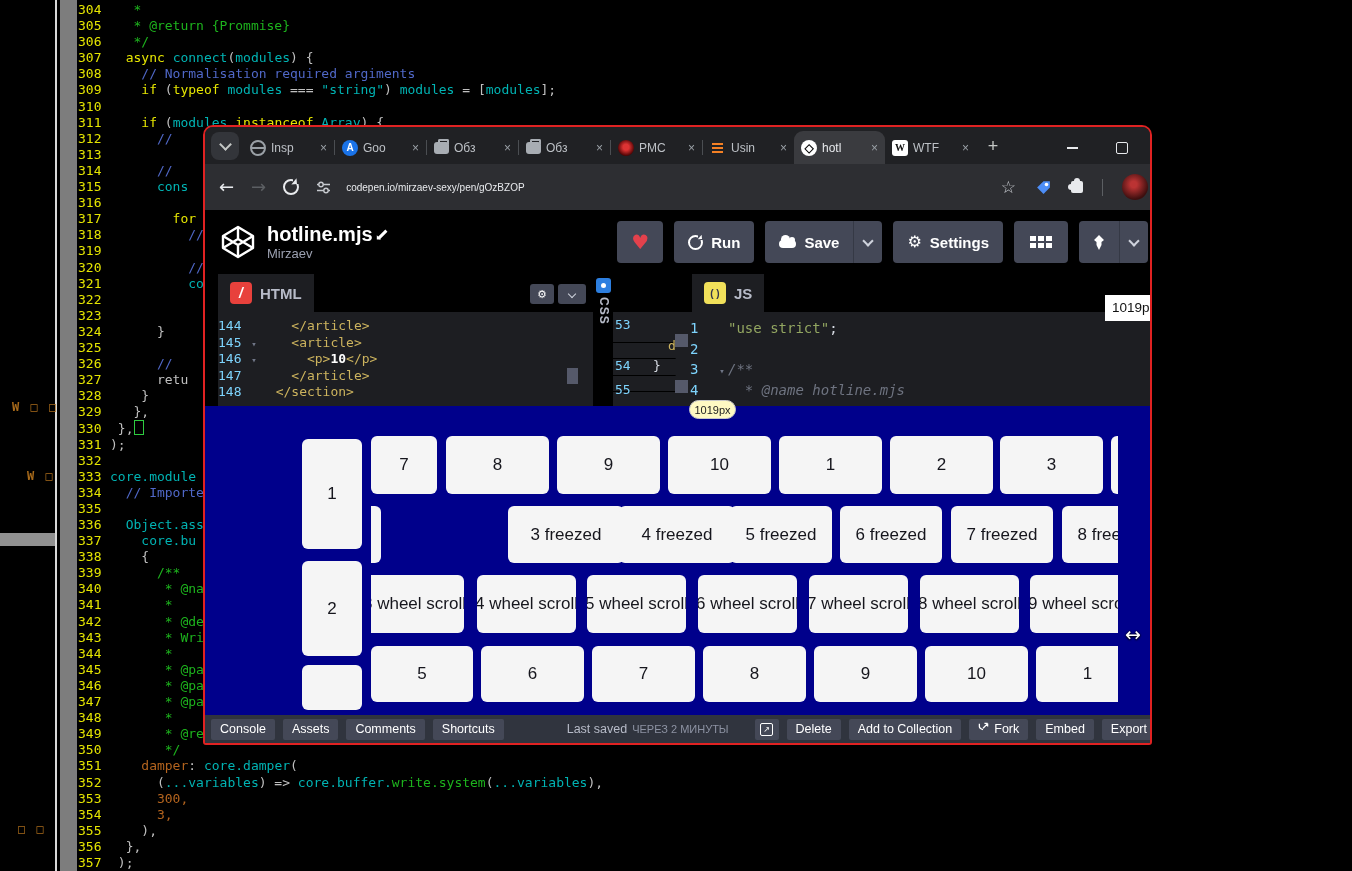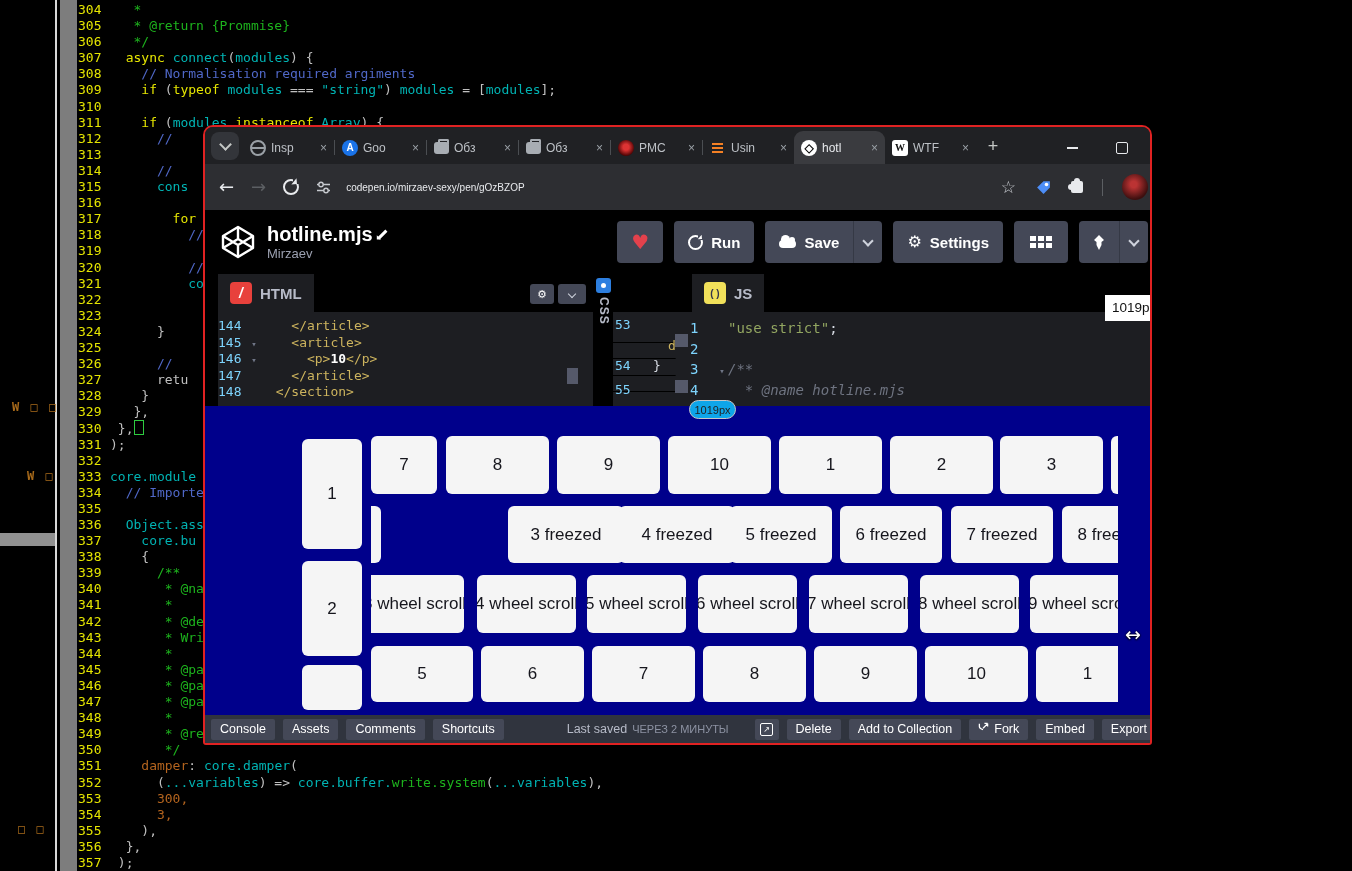--- a/index.html
+++ b/index.html
@@ -125,21 +125,21 @@
     display:flex;align-items:center;justify-content:center;}
   .ic-css i{width:5px;height:5px;border-radius:50%;background:#fff;}
   .css-vlabel{position:absolute;left:2px;top:23px;writing-mode:vertical-rl;color:#b7bbc8;font-weight:bold;
     font-size:12px;letter-spacing:1px;font-family:"Liberation Sans",sans-serif;}
   #css-sliver{left:408px;width:77px;text-decoration:underline;}
   #css-sliver span{position:absolute;}
   .scroll-nub{position:absolute;background:#55596a;}
 
   
   .cp-preview{height:309px;background:#00008b;position:relative;}
-  .width-badge{position:absolute;left:484px;top:-6px;width:47px;height:19px;border-radius:10px;background:#0ea5e9;
+  .width-badge{position:absolute;left:484px;top:-6px;width:47px;height:19px;border-radius:10px;background:#fef9c3;
     color:#222;font-size:11px;line-height:19px;text-align:center;z-index:6;border:1px solid #c6c6c6;box-sizing:border-box;}
   .row-clip{position:absolute;left:166px;width:747px;overflow:hidden;}
   .pv-btn{position:absolute;background:#f5f5f5;border-radius:6px;display:flex;align-items:center;justify-content:center;
     font-size:17px;color:#16161d;white-space:nowrap;overflow:hidden;}
   .resize-cursor{position:absolute;left:920px;top:217px;color:#fff;font-family:"DejaVu Sans",sans-serif;
     font-size:19px;text-shadow:0 0 2px #000,0 1px 2px #000;z-index:7;}
 
   
   .cp-footer{height:28px;background:#30343e;display:flex;align-items:center;padding-left:6px;gap:8px;box-sizing:border-box;
     position:relative;}

